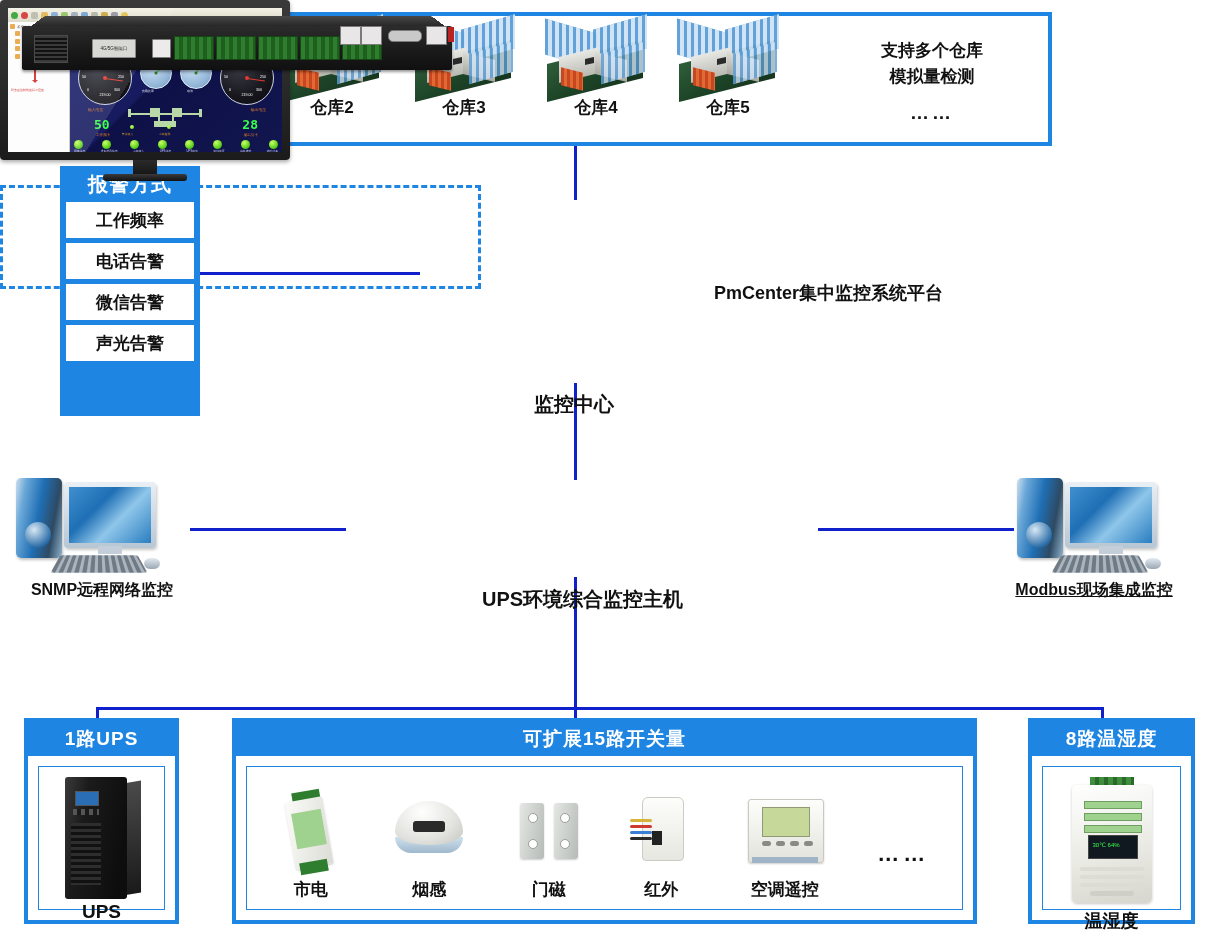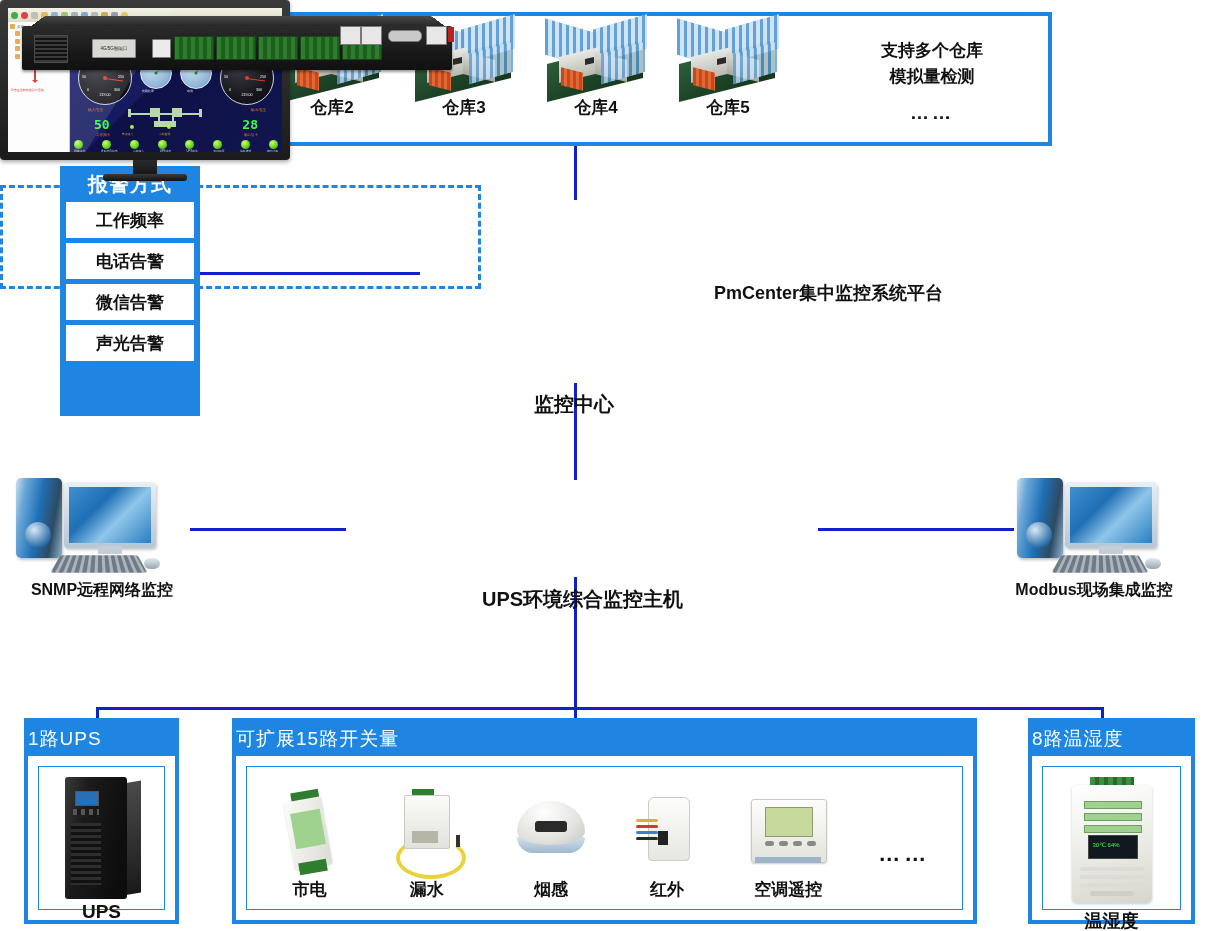--- a/index.html
+++ b/index.html
@@ -15,21 +15,22 @@
   
   .panel{
     position:absolute;
     border:4px solid #1e85e3;
     background:#ffffff;
     box-sizing:border-box;
   }
   .panel-head{
     background:#1e85e3;
     color:#ffffff;
-    font-weight:normal;
+    font-weight:bold;
+    text-align:center;
     letter-spacing:1px;
   }
   
   .ln{position:absolute;background:#1021cc;}
   .lnv{width:3px;}
   .lnh{height:3px;}
 
   
   #warehouse-box{left:112px;top:12px;width:940px;height:134px;}
   .wh-row{display:flex;height:100%;align-items:flex-start;padding-top:6px;box-sizing:border-box;}
@@ -173,21 +174,21 @@
     background:linear-gradient(135deg,#3f8fd0 0%,#1f6fb5 35%,#8fc6ea 60%,#2a7ec0 100%);}
   .pc .stand{position:absolute;left:86px;top:74px;width:24px;height:8px;background:#c3ced8;}
   .pc .kb{position:absolute;left:44px;top:80px;width:86px;height:22px;border-radius:3px;
     background:repeating-linear-gradient(90deg,#6f7a85 0 4px,#aab5c0 4px 7px);transform:perspective(60px) rotateX(38deg);}
   .pc .mouse{position:absolute;left:132px;top:86px;width:16px;height:11px;border-radius:50%/60%;
     background:linear-gradient(180deg,#e3eaf0,#9aa7b4);}
   .pc .label{position:absolute;left:0;right:0;top:108px;text-align:center;font-size:16px;font-weight:bold;color:#111;white-space:nowrap;}
   #pc-left{left:12px;top:472px;}
   #pc-right{left:1013px;top:472px;}
   #pc-left .label{left:-18px;right:-18px;}
-  #pc-right .label{left:-28px;right:-10px;}
+  #pc-right .label{left:-28px;right:-10px;text-decoration:underline;}
 
   
   #ups-box{left:24px;top:718px;width:155px;height:206px;}
   #sw-box{left:232px;top:718px;width:745px;height:206px;}
   #th-box{left:1028px;top:718px;width:167px;height:206px;}
   .bb-head{height:34px;line-height:34px;font-size:19px;}
   .bb-inner{position:absolute;left:10px;right:10px;top:44px;bottom:10px;border:1px solid #1e85e3;background:#fff;}
   .dev-row{display:flex;height:100%;align-items:flex-end;justify-content:space-around;padding:0 8px 8px;box-sizing:border-box;}
   .dev{text-align:center;}
   .dev .cap{font-size:17px;font-weight:bold;color:#111;margin-top:3px;white-space:nowrap;}
@@ -592,39 +593,40 @@
           <div class="t1"></div>
               <div class="b"></div>
               <div class="g"></div>
               <div class="t2"></div>
         </div>
           </div>
         <div class="cap">市电</div>
       </div>
       <div class="dev">
         <div class="art">
-            <div class="d-leak">
-          <div class="cable"></div>
-              <div class="t"></div>
-              <div class="b"></div>
-              <div class="w"></div>
-              <div class="tip"></div>
-        </div>
-          </div>
-        <div class="cap">漏水</div>
-      </div>
-      <div class="dev">
-        <div class="art">
             <div class="d-smoke">
           <div class="band"></div>
               <div class="dome"></div>
               <div class="vent"></div>
         </div>
           </div>
         <div class="cap">烟感</div>
+      </div>
+      <div class="dev">
+        <div class="art">
+            <div class="d-door">
+          <div class="p l"></div>
+              <div class="p r"></div>
+          <div class="h" style="left:11px;top:22px"></div>
+              <div class="h" style="left:11px;top:48px"></div>
+          <div class="h" style="right:11px;top:22px"></div>
+              <div class="h" style="right:11px;top:48px"></div>
+        </div>
+          </div>
+        <div class="cap">门磁</div>
       </div>
       <div class="dev">
         <div class="art">
             <div class="d-ir">
           <div class="b"></div>
               <div class="w1"></div>
               <div class="w2"></div>
               <div class="w3"></div>
               <div class="w4"></div>
               <div class="plug"></div>

